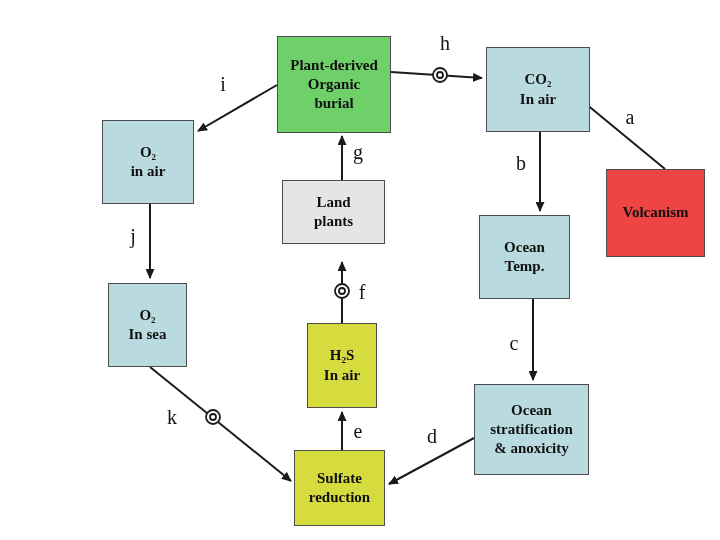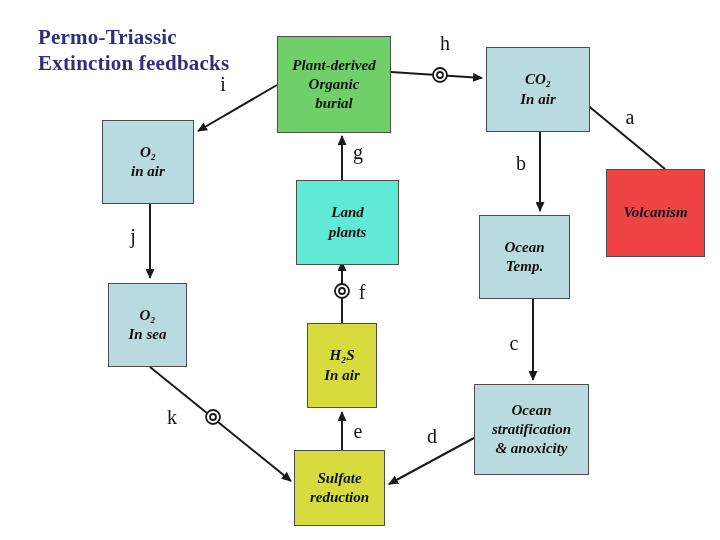--- a/index.html
+++ b/index.html
@@ -31,21 +31,20 @@
     border: 1px solid #4d4d4d;
     display: flex;
     align-items: center;
     justify-content: center;
     text-align: center;
     font-size: 15px;
     font-weight: bold;
     color: #101010;
     line-height: 1.28;
     white-space: pre-line;
-    font-style: italic;
   }
   .arrow-label {
     position: absolute;
     transform: translate(-50%, -50%);
     font-size: 20px;
     color: #141414;
   }
   .edge { stroke: #1a1a1a; stroke-width: 2; }
   .feedback-circle { stroke: #1a1a1a; fill: #ffffff; stroke-width: 1.8; }
 </style>
@@ -72,35 +71,31 @@
       <line class="edge" x1="391" y1="72" x2="482" y2="78" stroke="#1A1A1A" marker-end="url(#arrowhead)"></line>
       <circle class="feedback-circle" cx="440" cy="75" r="7"></circle>
       <circle class="feedback-circle" cx="440" cy="75" r="3"></circle>
       <line class="edge" x1="277" y1="85" x2="198" y2="131" stroke="#1A1A1A" marker-end="url(#arrowhead)"></line>
       <line class="edge" x1="150" y1="204" x2="150" y2="278" stroke="#1A1A1A" marker-end="url(#arrowhead)"></line>
       <line class="edge" x1="150" y1="367" x2="291" y2="481" stroke="#1A1A1A" marker-end="url(#arrowhead)"></line>
       <circle class="feedback-circle" cx="213" cy="417" r="7"></circle>
       <circle class="feedback-circle" cx="213" cy="417" r="3"></circle>
     </svg>
 
-  <div class="title" style="color: rgb(47, 47, 128);">
-    <div>Permo-Triassic</div>
-    <div>Extinction feedbacks</div>
-  </div>
 
   <div id="box-layer">
       <div class="node" style="left: 277px; top: 36px; width: 114px; height: 97px; background: rgb(111, 208, 105); border-color: rgb(77, 77, 77);">Plant-derived
 Organic
 burial</div>
       <div class="node" style="left: 486px; top: 47px; width: 104px; height: 85px; background: rgb(185, 218, 222); border-color: rgb(77, 77, 77);">CO₂
 In air</div>
       <div class="node" style="left: 606px; top: 169px; width: 99px; height: 88px; background: #ef4444; border-color: rgb(77, 77, 77);">Volcanism</div>
       <div class="node" style="left: 102px; top: 120px; width: 92px; height: 84px; background: rgb(185, 218, 222); border-color: rgb(77, 77, 77);">O₂
 in air</div>
-      <div class="node" style="left: 296px; top: 180px; width: 103px; height: 85px; background: #5eead4; border-color: rgb(77, 77, 77);">Land
+      <div class="node" style="left: 282px; top: 180px; width: 103px; height: 64px; background: #e5e5e5; border-color: rgb(77, 77, 77);">Land
 plants</div>
       <div class="node" style="left: 479px; top: 215px; width: 91px; height: 84px; background: rgb(185, 218, 222); border-color: rgb(77, 77, 77);">Ocean
 Temp.</div>
       <div class="node" style="left: 108px; top: 283px; width: 79px; height: 84px; background: rgb(185, 218, 222); border-color: rgb(77, 77, 77);">O₂
 In sea</div>
       <div class="node" style="left: 307px; top: 323px; width: 70px; height: 85px; background: rgb(214, 219, 62); border-color: rgb(77, 77, 77);">H₂S
 In air</div>
       <div class="node" style="left: 474px; top: 384px; width: 115px; height: 91px; background: rgb(185, 218, 222); border-color: rgb(77, 77, 77);">Ocean
 stratification
 &amp; anoxicity</div>

